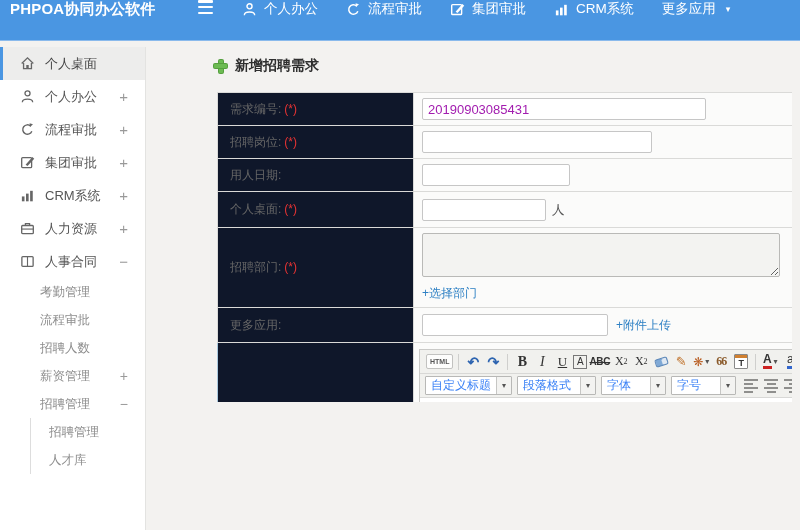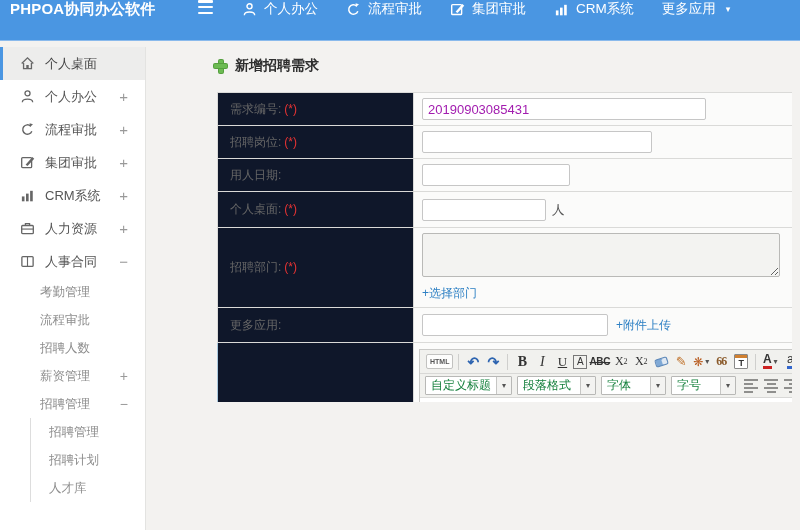--- a/index.html
+++ b/index.html
@@ -74,21 +74,21 @@
   .sub .m{ vertical-align:sub;}
   .eraser{ width:13px; height:8px; background:linear-gradient(100deg,#7fa9d6 55%,#dfe8f2 55%); border:1px solid #5c87b8; border-radius:2px; transform:rotate(-18deg); display:inline-block;}
   .brush{ color:#bf7028; font-size:13px;}
   .palette{ color:#b85c20; font-size:12px;}
   .mini-caret{ font-size:8px; color:#555; margin-left:2px;}
   .quote{ font-family:"Liberation Serif",serif; font-weight:bold; color:#8a5a2a; font-size:12px; letter-spacing:-1px;}
   .paste{ width:14px; height:15px; border:1px solid #888; background:#fff; box-shadow:inset 0 3px 0 #d08030; display:inline-flex; align-items:flex-end; justify-content:center; font-size:9px; font-weight:bold; color:#333; border-radius:1px;}
   .fore{ font-weight:bold; font-size:12px; border-bottom:3px solid #cc2222; line-height:11px; height:15px;}
   .hilite{ font-size:12px; border-bottom:3px solid #3366cc; line-height:11px; height:15px;}
   .sel{ display:inline-flex; height:19px; border:1px solid #b8b8b6; background:#fff; margin-right:5px; align-items:center; border-radius:1px; cursor:pointer; flex:none;}
-  .sel .sl{ padding:0 5px; font-size:12px; color:#15803d; white-space:nowrap;}
+  .sel .sl{ padding:0 5px; font-size:12px; color:#3b82f6; white-space:nowrap;}
   .sel .sa{ width:15px; align-self:stretch; border-left:1px solid #c6c6c4; background:#f3f3f1; display:flex; align-items:center; justify-content:center; font-size:8px; color:#555;}
   .al{ width:14px; margin:0 3px; display:inline-block; flex:none; cursor:pointer;}
   .al i{ display:block; height:2px; background:#8f8f8d; margin:2px 0;}
   .al-left i:nth-child(2){ width:9px;}  .al-left i:nth-child(4){ width:9px;}
   .al-center i:nth-child(2){ width:9px; margin-left:auto; margin-right:auto;} .al-center i:nth-child(4){ width:9px; margin-left:auto; margin-right:auto;}
   .al-right i:nth-child(2){ width:9px; margin-left:auto;} .al-right i:nth-child(4){ width:9px; margin-left:auto;}
   .editor-body{ height:310px; background:#fff; cursor:text;}
 </style>
 </head>
 <body>
@@ -198,21 +198,20 @@
   </div>
 
   <div class="sub-item"><span>考勤管理</span></div>
   <div class="sub-item"><span>流程审批</span></div>
   <div class="sub-item"><span>招聘人数</span></div>
   <div class="sub-item"><span>薪资管理</span><span class="exp">+</span></div>
   <div class="sub-item"><span>招聘管理</span><span class="exp">−</span></div>
 
   <div class="subsub-wrap">
     <div class="subsub-item"><span>招聘管理</span></div>
-    <div class="subsub-item"><span>招聘计划</span></div>
     <div class="subsub-item"><span>人才库</span></div>
   </div>
 </div>
 
 <div class="main">
   <div class="page-title">
     <span class="plus-icon"></span>
     <span>新增招聘需求</span>
   </div>
 

